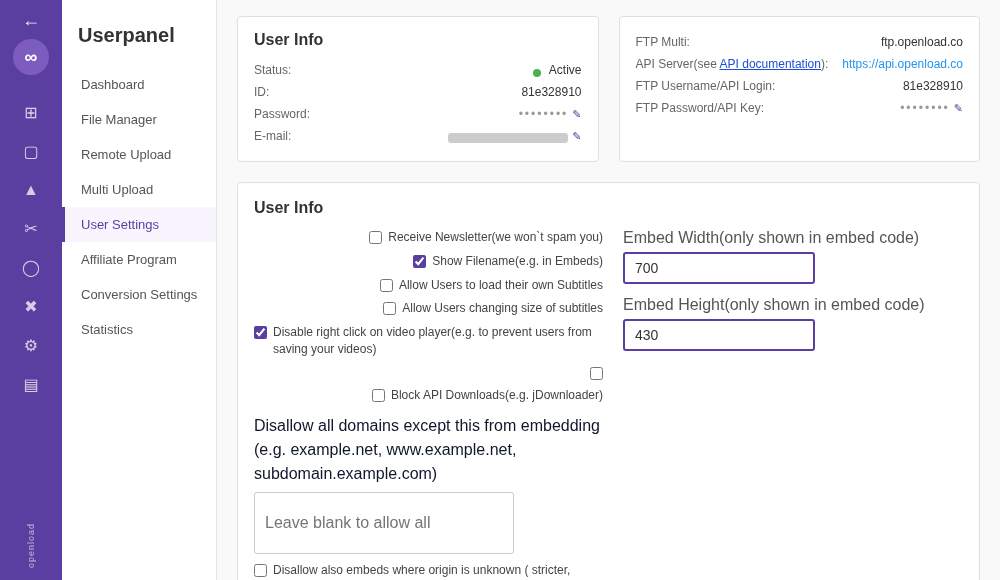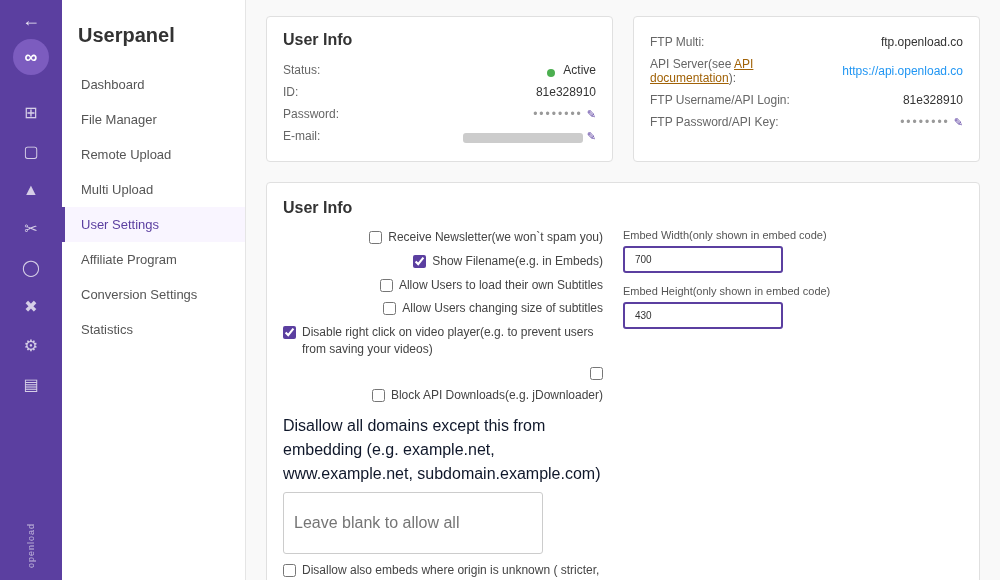--- a/index.html
+++ b/index.html
@@ -46,21 +46,21 @@
       color: rgba(255,255,255,0.6);
       font-size: 9px;
       writing-mode: vertical-rl;
       transform: rotate(180deg);
       margin-bottom: 12px;
       letter-spacing: 1px;
     }
 
     
     .sidebar {
-      width: 184px;
+      width: 155px;
       background: #fff;
       border-right: 1px solid #e5e5e5;
       padding-top: 16px;
       flex-shrink: 0;
     }
     .sidebar-title {
       font-size: 20px;
       font-weight: bold;
       color: #333;
       padding: 8px 16px 20px 16px;
@@ -173,27 +173,27 @@
       line-height: 1.4;
       justify-content: flex-end;
     }
     .checkbox-item input[type="checkbox"] {
       margin-top: 2px;
       accent-color: #5b3fa0;
       flex-shrink: 0;
     }
 
     .embed-field-group { margin-bottom: 12px; }
-    .embed-label { font-size: 11px; color: #555; margin-bottom: 5px; }
+    .embed-label { font-size: 16px; color: #555; margin-bottom: 5px; }
     .embed-input {
-      width: 160px;
+      width: 192px;
       padding: 6px 10px;
       border: 2px solid #5b3fa0;
       border-radius: 3px;
-      font-size: 10px;
+      font-size: 14px;
       color: #333;
       outline: none;
     }
 
     .domain-section { margin-top: 10px; }
     .domain-desc { font-size: 16px; color: #0f172a; margin-bottom: 6px; line-height: 1.5; }
     .domain-input {
       width: 260px;
       padding: 21px 10px;
       border: 1px solid #ccc;
@@ -276,21 +276,21 @@
         </span>
       </div>
     </div>
 
     <div class="card">
       <div class="info-row">
         <span class="info-label">FTP Multi:</span>
         <span class="info-value">ftp.openload.co</span>
       </div>
       <div class="info-row">
-        <span class="info-label">API Server(see <a href="#" style="color:#a16207;">API documentation</a>):</span>
+        <span class="info-label">API Server(see <a href="#" style="color:#1d4ed8;">API documentation</a>):</span>
         <span class="info-value blue">https://api.openload.co</span>
       </div>
       <div class="info-row">
         <span class="info-label">FTP Username/API Login:</span>
         <span class="info-value">81e328910</span>
       </div>
       <div class="info-row">
         <span class="info-label">FTP Password/API Key:</span>
         <span class="info-value">
           <span class="masked">••••••••</span>

